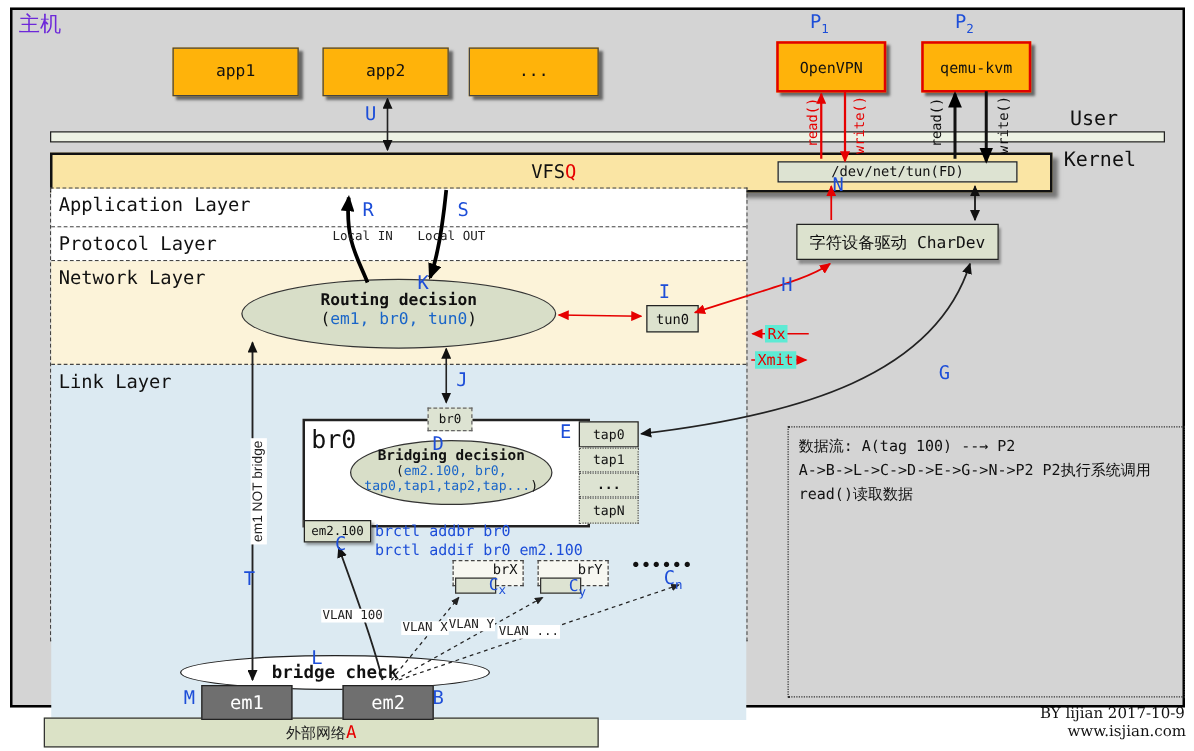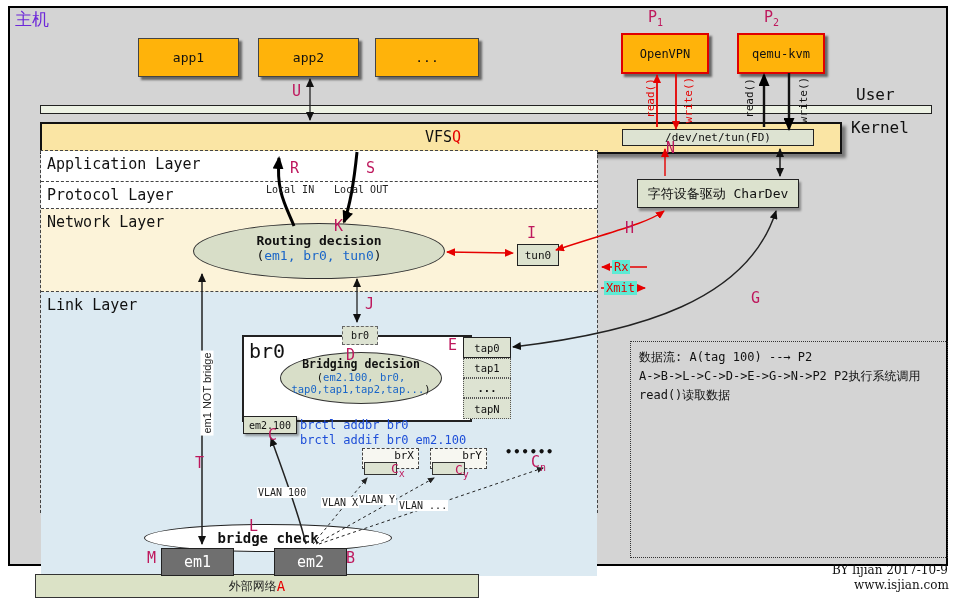--- a/index.html
+++ b/index.html
@@ -9,21 +9,21 @@
   .main-box{left:8px;top:6px;width:936px;height:556px;border:2px solid #000;background:#D4D4D4;z-index:0;}
   .host-title{left:15px;top:8px;font-size:17px;color:#6d28d9;z-index:6;font-family:"DejaVu Sans","Liberation Sans",sans-serif;}
   .appbox{width:99px;height:37px;background:#FFB30A;border:1px solid #444;
           box-shadow:3px 3px 2px rgba(30,30,30,.6);display:flex;align-items:center;justify-content:center;
           font-size:13px;z-index:2;}
   .procbox{width:84px;height:37px;background:#FFB30A;border:2px solid #E00000;
            box-shadow:3px 3px 2px rgba(30,30,30,.6);display:flex;align-items:center;justify-content:center;
            font-size:12px;z-index:2;}
   .red{color:#E60000;}
   .blue{color:#1965C8;}
-  .rl{position:absolute;color:#be185d;font-size:15px;z-index:6;line-height:1;}
+  .rl{position:absolute;color:#1d4ed8;font-size:15px;z-index:6;line-height:1;}
   .rl sub{font-size:10px;}
   .ukbar{left:40px;top:105px;width:890px;height:7px;background:#EDF2E4;border:1px solid #222;z-index:1;}
   .uklbl{font-size:16px;color:#111;z-index:6;}
   .vfsbar{left:40px;top:122px;width:798px;height:28px;background:#FAE5A4;border:2px solid #111;
           box-shadow:4px 4px 3px rgba(30,30,30,.5);z-index:1;}
   .vfslbl{left:425px;top:128px;font-size:15px;z-index:6;}
   .devnet{left:622px;top:129px;width:190px;height:15px;background:#DDE3D2;border:1px solid #222;
           display:flex;align-items:center;justify-content:center;font-size:11px;z-index:2;}
   .layers{left:40px;top:150px;width:558px;height:363px;border:1px dashed #444;box-sizing:border-box;z-index:1;}
   .strip{width:100%;box-sizing:border-box;}

